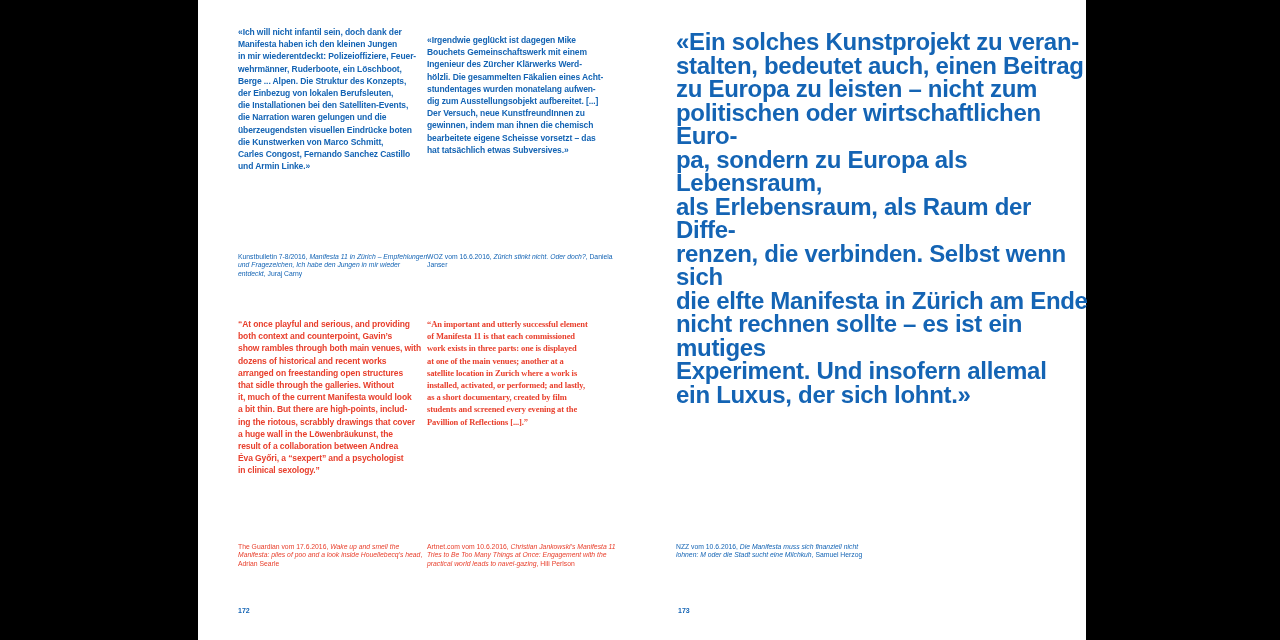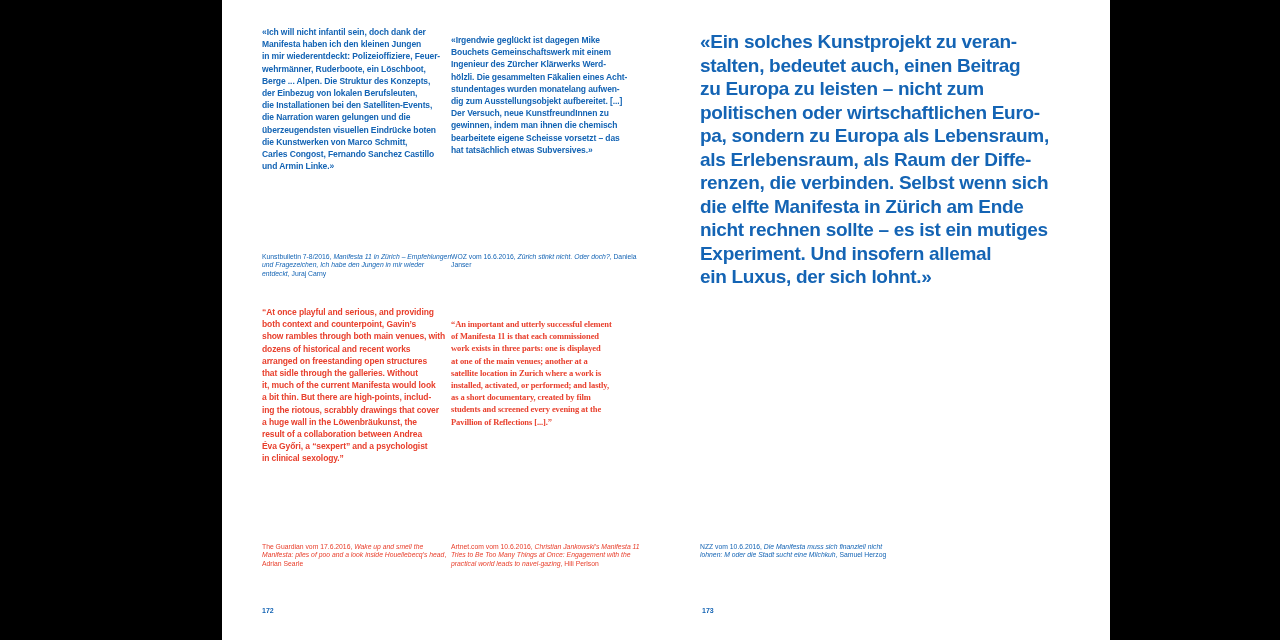--- a/index.html
+++ b/index.html
@@ -12,36 +12,35 @@
     overflow: hidden;
     font-family: "Liberation Sans", "DejaVu Sans", sans-serif;
   }
   .spread {
     position: absolute;
     left: 198px;
     top: 0;
     width: 888px;
     height: 640px;
     background: #ffffff;
-    margin-left: 24px;
   }
   .q {
     position: absolute;
     white-space: pre-line;
   }
   .blue { color: #1464b4; }
   .red  { color: #e8402d; }
   .small {
     font-size: 8.5px;
     line-height: 12.2px;
     font-weight: 600;
     letter-spacing: -0.1px;
   }
   .big {
-    font-size: 19px;
+    font-size: 24px;
     line-height: 23.5px;
     font-weight: 600;
     letter-spacing: -0.3px;
     width: 420px;
   }
   .cite {
     position: absolute;
     width: 190px;
     font-size: 6.8px;
     line-height: 8.4px;
@@ -82,21 +81,21 @@
 dig zum Ausstellungsobjekt aufbereitet. [...]
 Der Versuch, neue KunstfreundInnen zu
 gewinnen, indem man ihnen die chemisch
 bearbeitete eigene Scheisse vorsetzt – das
 hat tatsächlich etwas Subversives.»</div>
 
     <div class="cite blue" style="left:40px; top:253px;"><span>Kunstbulletin 7-8/2016, </span><span class="it">Manifesta 11 in Zürich – Empfehlungen und Fragezeichen, Ich habe den Jungen in mir wieder entdeckt</span><span>, Juraj Carny</span></div>
 
     <div class="cite blue" style="left:229px; top:253px;"><span>WOZ vom 16.6.2016, </span><span class="it">Zürich stinkt nicht. Oder doch?</span><span>, Daniela Janser</span></div>
 
-    <div class="q small red" style="left:40px; top:306px;">“At once playful and serious, and providing
+    <div class="q small red" style="left:40px; top:318px;">“At once playful and serious, and providing
 both context and counterpoint, Gavin’s
 show rambles through both main venues, with
 dozens of historical and recent works
 arranged on freestanding open structures
 that sidle through the galleries. Without
 it, much of the current Manifesta would look
 a bit thin. But there are high-points, includ-
 ing the riotous, scrabbly drawings that cover
 a huge wall in the Löwenbräukunst, the
 result of a collaboration between Andrea

